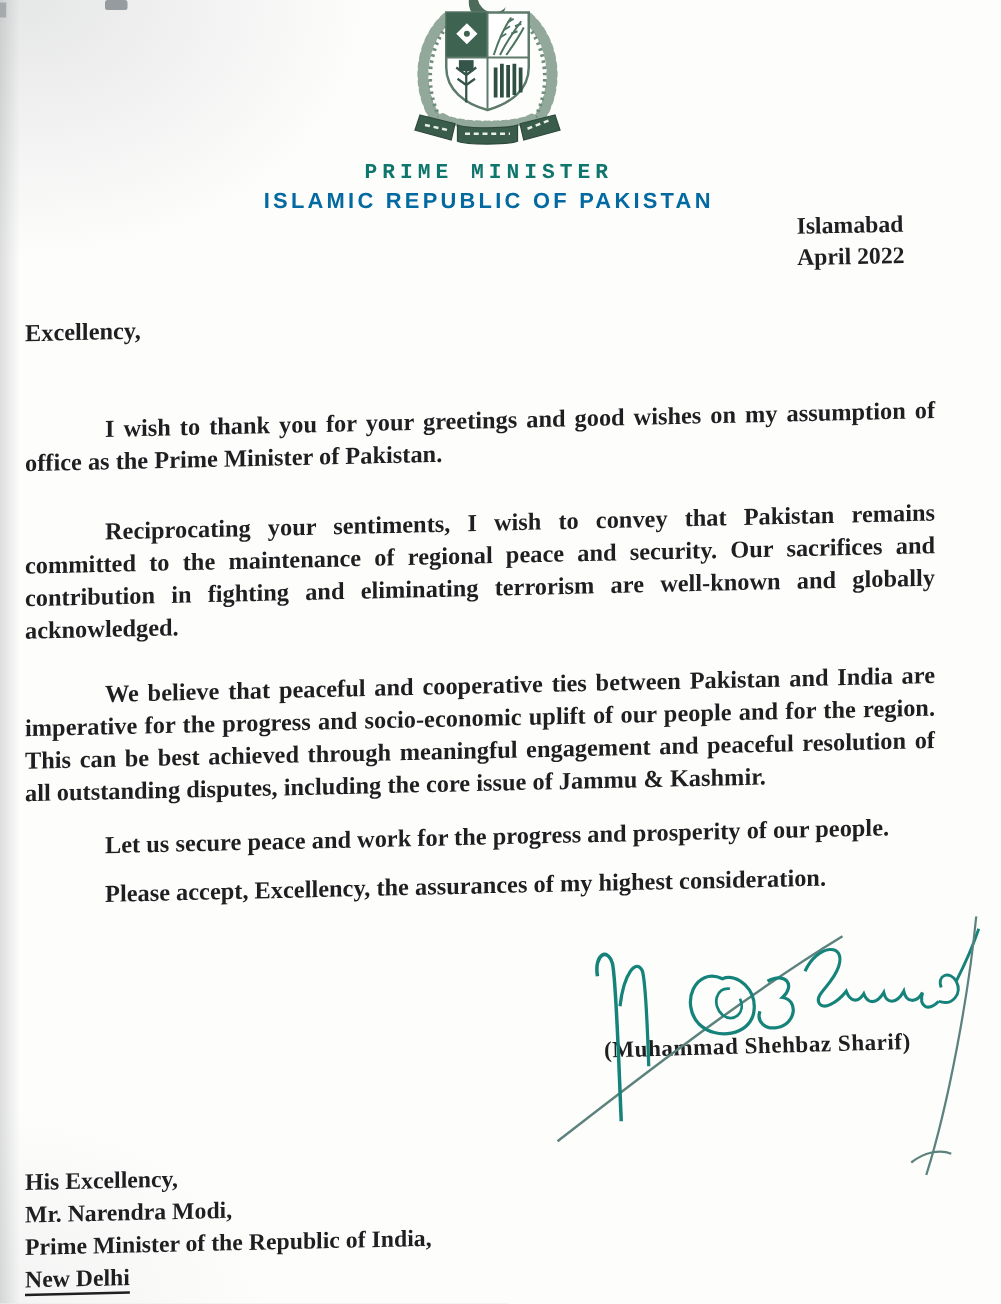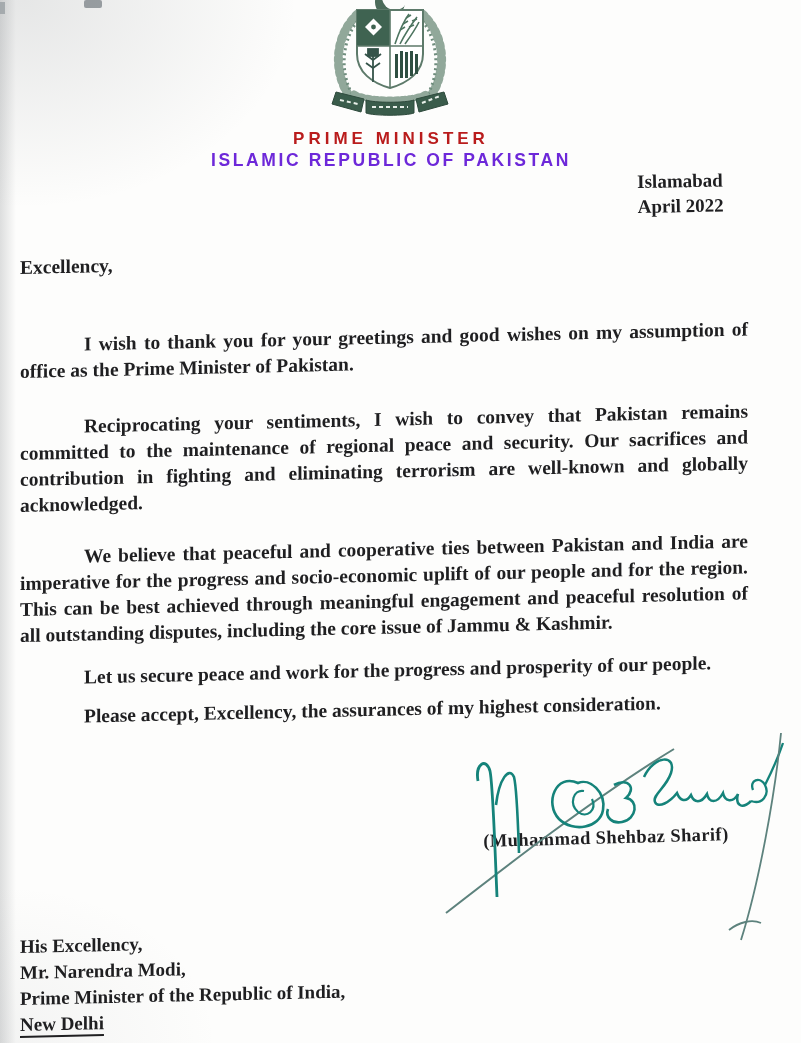--- a/index.html
+++ b/index.html
@@ -20,25 +20,25 @@
   .shade-bottomleft{position:absolute;left:0;bottom:0;width:220px;height:160px;
     background:radial-gradient(ellipse at 0% 100%, rgba(110,115,120,.07), rgba(110,115,120,0) 70%);}
   .mark-top{position:absolute;left:84px;top:0;width:18px;height:8px;background:#878d92;border-radius:2px;opacity:.85;}
   .mark-edge{position:absolute;left:0;top:2px;width:5px;height:12px;background:#9aa0a4;opacity:.8;}
 
   
   .emblem{position:absolute;left:324px;top:-6px;width:132px;height:128px;}
 
   
   .lh-line1{position:absolute;left:0;top:129px;width:782px;text-align:center;
-    font-family:Liberation Sans, sans-serif;font-size:17px;font-weight:600;
-    letter-spacing:4px;color:#b91c1c;}
+    font-family:Liberation Mono, monospace;font-size:17px;font-weight:600;
+    letter-spacing:4px;color:#0f766e;}
   .lh-line2{position:absolute;left:0;top:150px;width:782px;text-align:center;
     font-family:"Liberation Sans", sans-serif;font-size:17.5px;font-weight:600;
-    letter-spacing:2.6px;color:#6d28d9;}
+    letter-spacing:2.6px;color:#0369a1;}
 
   
   .date-block{position:absolute;left:637px;top:169px;font-size:19px;font-weight:bold;
     line-height:25px;transform:rotate(-1deg);transform-origin:0 0;}
 
   
   .letter-body{position:absolute;left:20px;top:255px;width:728px;
     transform:skewY(-1.3deg);transform-origin:0 0;
     font-size:19.5px;line-height:26px;font-weight:bold;text-align:justify;}
   .salutation{margin:0 0 52px 0;}

